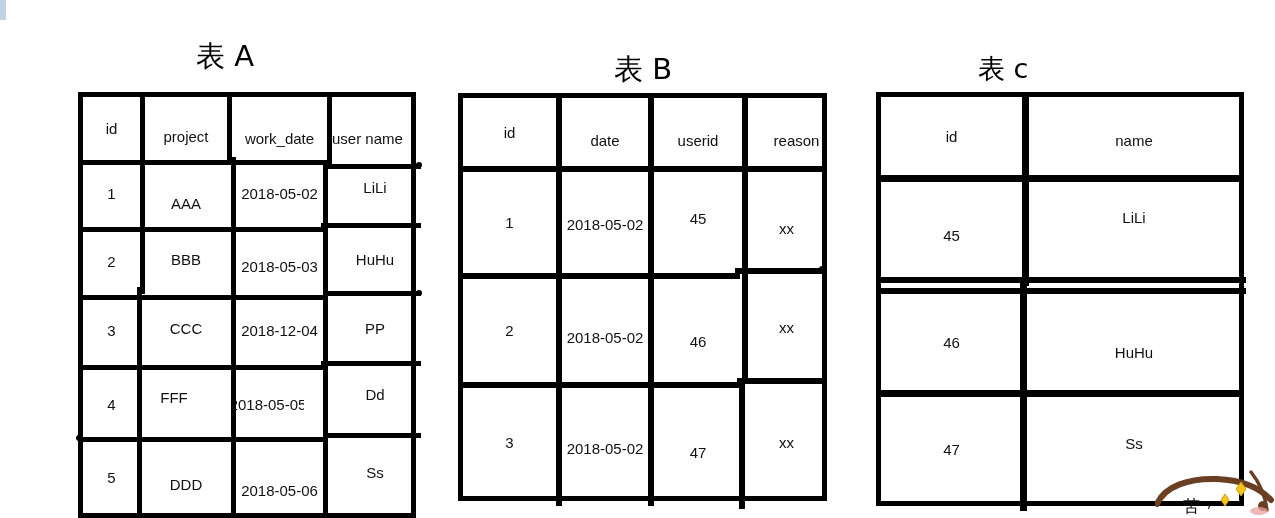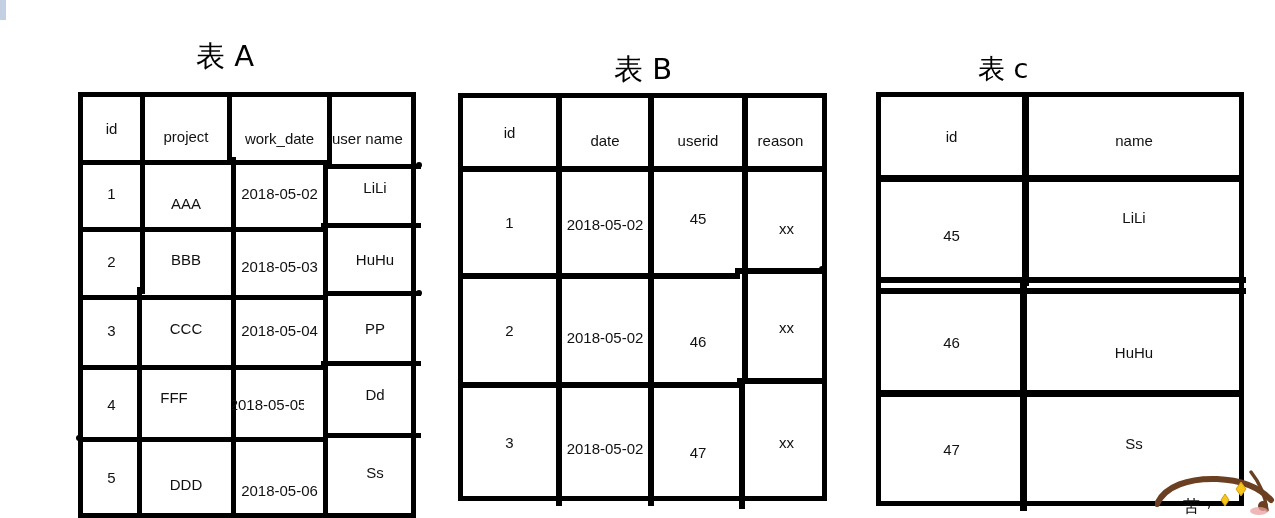--- a/index.html
+++ b/index.html
@@ -91,21 +91,21 @@
     <div class="cell" style="left:149px;top:63px;width:95px;height:67px;">2018-05-02</div>
     <div class="cell" style="left:249px;top:57px;width:86px;height:67px;">LiLi</div>
 
     <div class="cell" style="left:0px;top:130px;width:57px;height:68px;">2</div>
     <div class="cell" style="left:62px;top:128px;width:82px;height:68px;">BBB</div>
     <div class="cell" style="left:149px;top:135px;width:95px;height:68px;">2018-05-03</div>
     <div class="cell" style="left:249px;top:128px;width:86px;height:68px;">HuHu</div>
 
     <div class="cell" style="left:0px;top:198px;width:57px;height:70px;">3</div>
     <div class="cell" style="left:62px;top:196px;width:82px;height:70px;">CCC</div>
-    <div class="cell" style="left:149px;top:198px;width:95px;height:70px;">2018-05-04</div>
+    <div class="cell" style="left:149px;top:198px;width:95px;height:70px;">2018-12-04</div>
     <div class="cell" style="left:249px;top:196px;width:86px;height:70px;">PP</div>
 
     <div class="cell" style="left:0px;top:275px;width:57px;height:65px;">4</div>
     <div class="cell" style="left:50px;top:268px;width:82px;height:65px;">FFF</div>
     <div class="cell" style="left:149px;top:275px;width:72px;height:65px;">2018-05-05</div>
     <div class="cell" style="left:249px;top:265px;width:86px;height:65px;">Dd</div>
 
     <div class="cell" style="left:0px;top:345px;width:57px;height:70px;">5</div>
     <div class="cell" style="left:62px;top:352px;width:82px;height:70px;">DDD</div>
     <div class="cell" style="left:149px;top:358px;width:95px;height:70px;">2018-05-06</div>
@@ -123,21 +123,21 @@
     <div class="hline" style="left:-3px;top:175px;width:280px;height:6px;"></div>
     <div class="hline" style="left:272px;top:170px;width:90px;height:6px;"></div>
     <div class="hline" style="left:-3px;top:284px;width:281px;height:6px;"></div>
     <div class="hline" style="left:274px;top:280px;width:88px;height:6px;"></div>
 
     <div class="nub" style="left:356px;top:168px;width:6px;height:6px;"></div>
 
     <div class="cell hdr" style="left:0px;top:0px;width:93px;height:68px;">id</div>
     <div class="cell hdr" style="left:99px;top:8px;width:86px;height:68px;">date</div>
     <div class="cell hdr" style="left:191px;top:8px;width:88px;height:68px;">userid</div>
-    <div class="cell hdr" style="left:279px;top:8px;width:77px;height:68px;">reason</div>
+    <div class="cell hdr" style="left:295px;top:8px;width:77px;height:68px;">reason</div>
 
     <div class="cell" style="left:0px;top:74px;width:93px;height:101px;">1</div>
     <div class="cell" style="left:99px;top:76px;width:86px;height:101px;">2018-05-02</div>
     <div class="cell" style="left:191px;top:70px;width:88px;height:101px;">45</div>
     <div class="cell" style="left:285px;top:80px;width:77px;height:101px;">xx</div>
 
     <div class="cell" style="left:0px;top:181px;width:93px;height:103px;">2</div>
     <div class="cell" style="left:99px;top:188px;width:86px;height:103px;">2018-05-02</div>
     <div class="cell" style="left:191px;top:192px;width:88px;height:103px;">46</div>
     <div class="cell" style="left:285px;top:178px;width:77px;height:103px;">xx</div>

